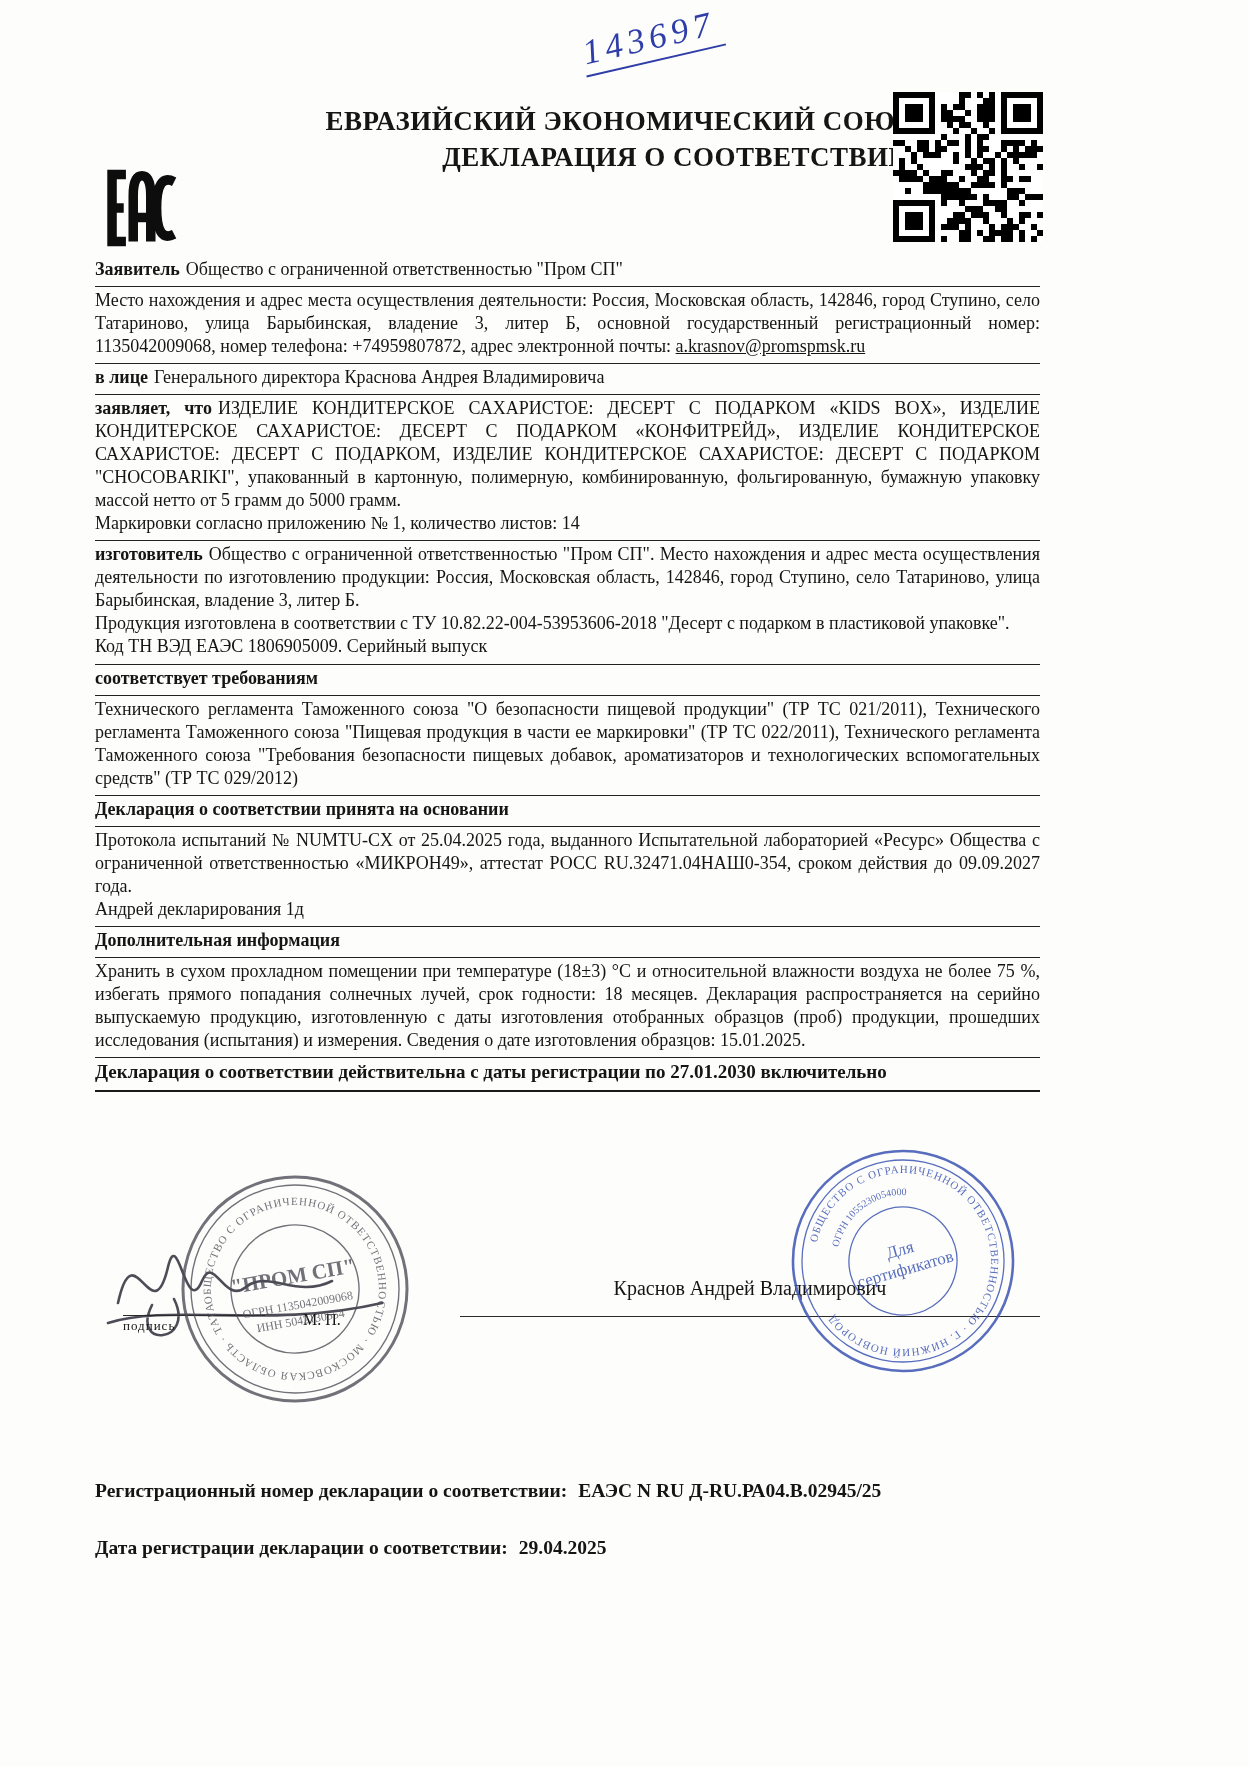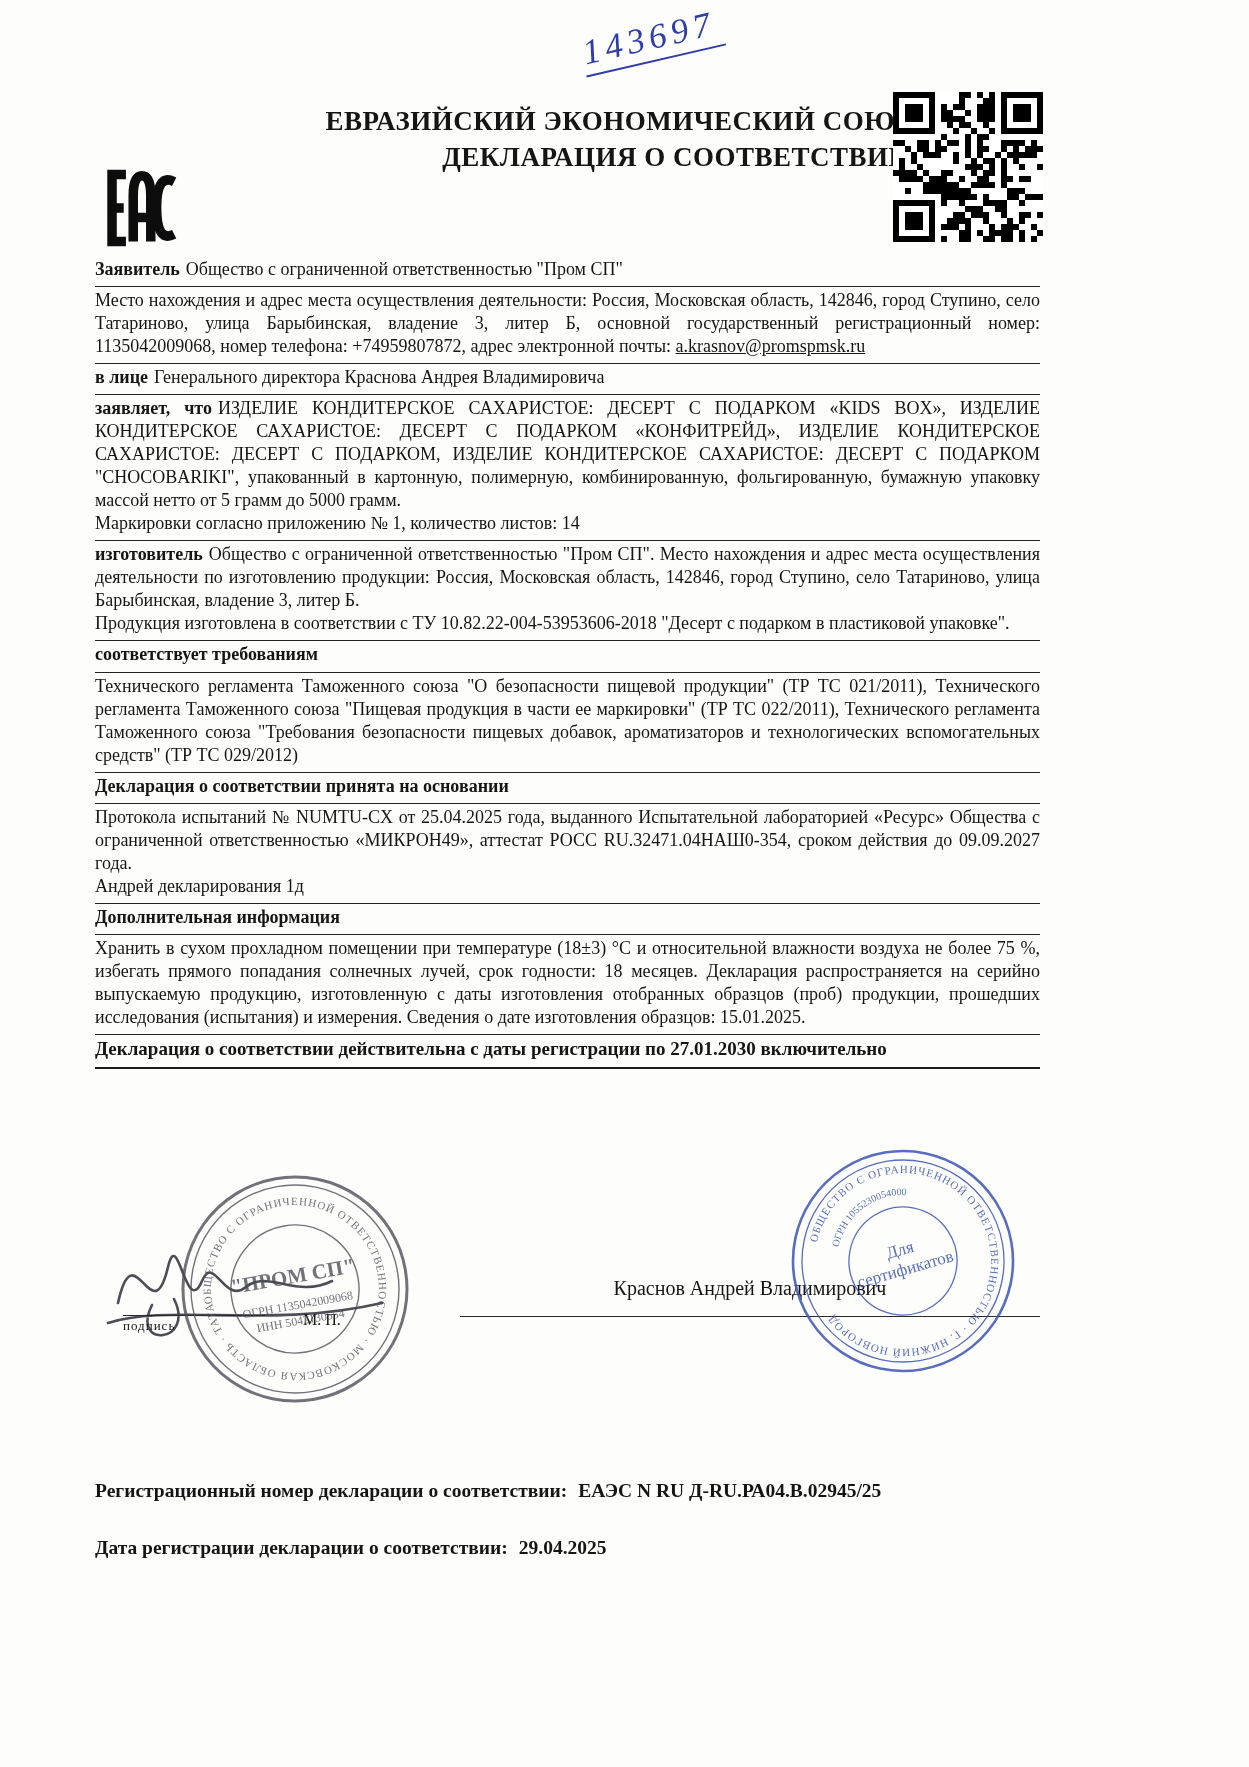--- a/index.html
+++ b/index.html
@@ -303,20 +303,21 @@
     </div>
 
     <div class="sec">
       <p><b class="lbl">заявляет, что</b><span>ИЗДЕЛИЕ КОНДИТЕРСКОЕ САХАРИСТОЕ: ДЕСЕРТ С ПОДАРКОМ «KIDS BOX», ИЗДЕЛИЕ КОНДИТЕРСКОЕ САХАРИСТОЕ: ДЕСЕРТ С ПОДАРКОМ «КОНФИТРЕЙД», ИЗДЕЛИЕ КОНДИТЕРСКОЕ САХАРИСТОЕ: ДЕСЕРТ С ПОДАРКОМ, ИЗДЕЛИЕ КОНДИТЕРСКОЕ САХАРИСТОЕ: ДЕСЕРТ С ПОДАРКОМ "CHOCOBARIKI", упакованный в картонную, полимерную, комбинированную, фольгированную, бумажную упаковку массой нетто от 5 грамм до 5000 грамм.</span></p>
       <p class="single">Маркировки согласно приложению № 1, количество листов: 14</p>
     </div>
 
     <div class="sec">
       <p><b class="lbl">изготовитель</b><span>Общество с ограниченной ответственностью "Пром СП". Место нахождения и адрес места осуществления деятельности по изготовлению продукции: Россия, Московская область, 142846, город Ступино, село Татариново,  улица Барыбинская, владение 3, литер Б.</span></p>
       <p>Продукция изготовлена в соответствии с ТУ 10.82.22-004-53953606-2018 "Десерт с подарком в пластиковой упаковке".</p>
+      <p class="single">Код ТН ВЭД ЕАЭС 1806905009. Серийный выпуск</p>
     </div>
 
     <div class="sec">
       <p class="single"><b>соответствует требованиям</b></p>
     </div>
 
     <div class="sec">
       <p>Технического регламента Таможенного союза "О безопасности пищевой продукции" (ТР ТС 021/2011), Технического регламента Таможенного союза "Пищевая продукция в части ее маркировки" (ТР ТС 022/2011), Технического регламента Таможенного союза "Требования безопасности пищевых добавок, ароматизаторов и технологических вспомогательных средств" (ТР ТС 029/2012)</p>
     </div>
 

